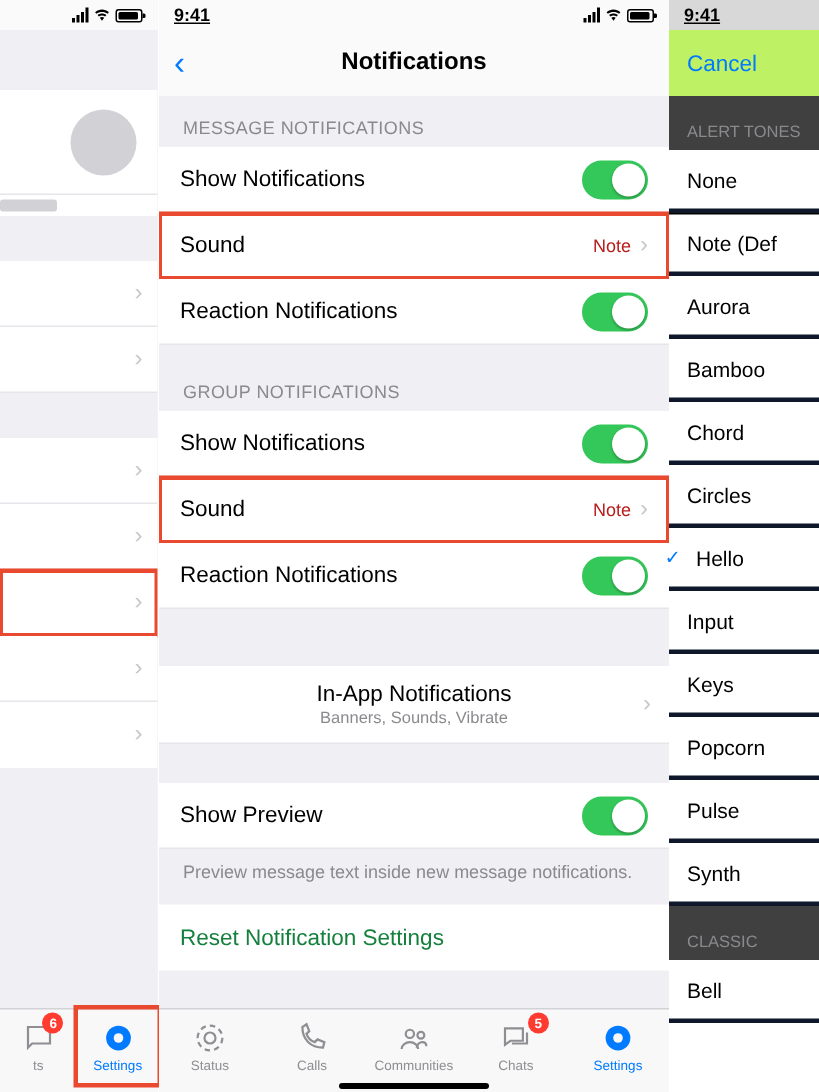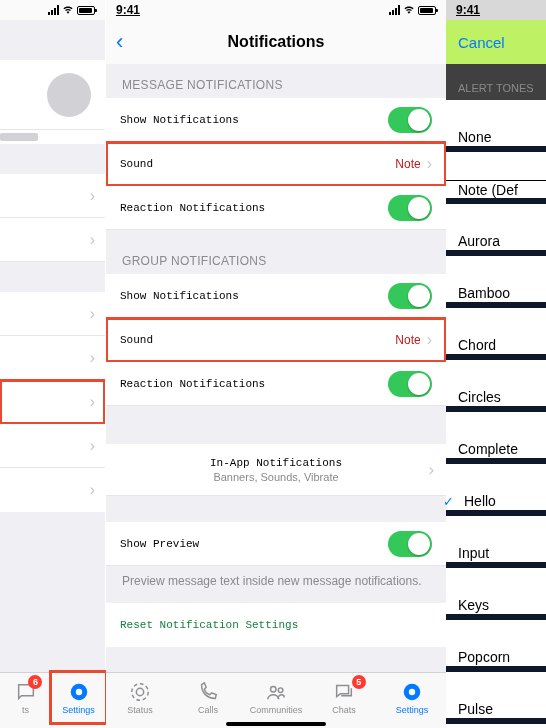--- a/index.html
+++ b/index.html
@@ -36,21 +36,21 @@
   .back-btn { position:absolute; left:10px; color:#007aff; font-size:22px; font-weight:400; }
 
   .col2 .content { height: calc(728px - 20px - 44px - 56px); overflow:hidden; }
   .col1 .content1 { height: calc(728px - 20px - 56px); overflow:hidden; background:#efeff4; }
 
   .section-header { font-size:12px; color:#8a8a8e; padding: 24px 16px 6px; letter-spacing:0.3px; }
   .section-header.tight { padding-top: 14px; }
 
   .cell { background:#fff; height:44px; display:flex; align-items:center; padding:0 14px; border-bottom:1px solid #e5e5ea; position:relative; }
   .cell:last-of-type { border-bottom:none;}
-  .cell-label { font-size:11px; color:#000;font-family:Liberation Mono, monospace; }
+  .cell-label { font-size:15px; color:#000; }
   .cell-tall { height:52px; padding-top:4px; padding-bottom:4px; flex-direction:column; align-items:center; justify-content:center;margin-top:12px;}
   .cell-sub { font-size:11px; color:#8a8a8e; margin-top:2px;}
   .cell-value { margin-left:auto; color:#b91c1c; font-size:12px; }
   .cell-chevron { color:#c7c7cc; margin-left:6px; font-size:16px; }
   .cell-footer { font-size:12px; color:#8a8a8e; padding:7px 16px 14px; line-height:1.35;}
   .cell.reset .cell-label { color:#15803d; }
 
   .switch { margin-left:auto; width:44px; height:26px; background:#34c759; border-radius:13px; position:relative; }
   .switch::after{ content:""; position:absolute; right:2px; top:2px; width:22px; height:22px; background:#fff; border-radius:50%; box-shadow:0 1px 2px rgba(0,0,0,0.3);}
 
@@ -70,21 +70,21 @@
   .col1-avatar-row { height:70px; background:#fff; display:flex; align-items:center; justify-content:flex-end; padding-right:14px; border-bottom:1px solid #e5e5ea;}
   .avatar { width:44px; height:44px; border-radius:50%; background:#d1d1d6; }
   .col1-gap { height:30px; }
   .col1-row { background:#fff; height:44px; display:flex; align-items:center; justify-content:flex-end; padding-right:10px; border-bottom:1px solid #e5e5ea; position:relative;}
   .col1-row .cell-chevron { margin-left:0;}
 
   
   .col3 .cancel-bar { height:44px; display:flex; align-items:center; padding-left:12px; background:#bef264; }
   .col3 .cancel-btn { color:#007aff; font-size:15px; }
   .col3 .sec-header { font-size:11px; color:#8a8a8e; padding:18px 12px 6px; background:#404040;}
-  .col3 .tone-row { height:24px; display:flex; align-items:center; padding-left:12px; border-bottom:6px solid #0f172a; font-size:14px; background:#fff; position:relative;margin-top:28px;}
+  .col3 .tone-row { height:42px; display:flex; align-items:center; padding-left:12px; border-bottom:3px solid #0f172a; font-size:14px; background:#fff; position:relative;}
   .col3 .tone-row.sep-top { border-top:1px solid #000;}
   .col3 .tone-row .check { color:#007aff; position:absolute; left:-3px; font-size:13px;}
   .col3 .tone-row.checked { padding-left:14px;}
   .col3 .tone-row.checked .tone-label{ margin-left:4px;}
 
   .tabbar.col1-tab { justify-content:flex-end;}
   .tabbar.col1-tab .tab { flex:0 0 auto; width:53px;}
 </style>
 </head>
 <body>
@@ -306,23 +306,20 @@
       </div>
       <div class="tone-row">
         <span class="tone-label">Bamboo</span>
       </div>
       <div class="tone-row">
         <span class="tone-label">Chord</span>
       </div>
       <div class="tone-row">
         <span class="tone-label">Circles</span>
       </div>
-      <div class="tone-row">
-        <span class="tone-label">Complete</span>
-      </div>
       <div class="tone-row checked">
         <span class="check">✓</span>
         <span class="tone-label">Hello</span>
       </div>
       <div class="tone-row">
         <span class="tone-label">Input</span>
       </div>
       <div class="tone-row">
         <span class="tone-label">Keys</span>
       </div>

